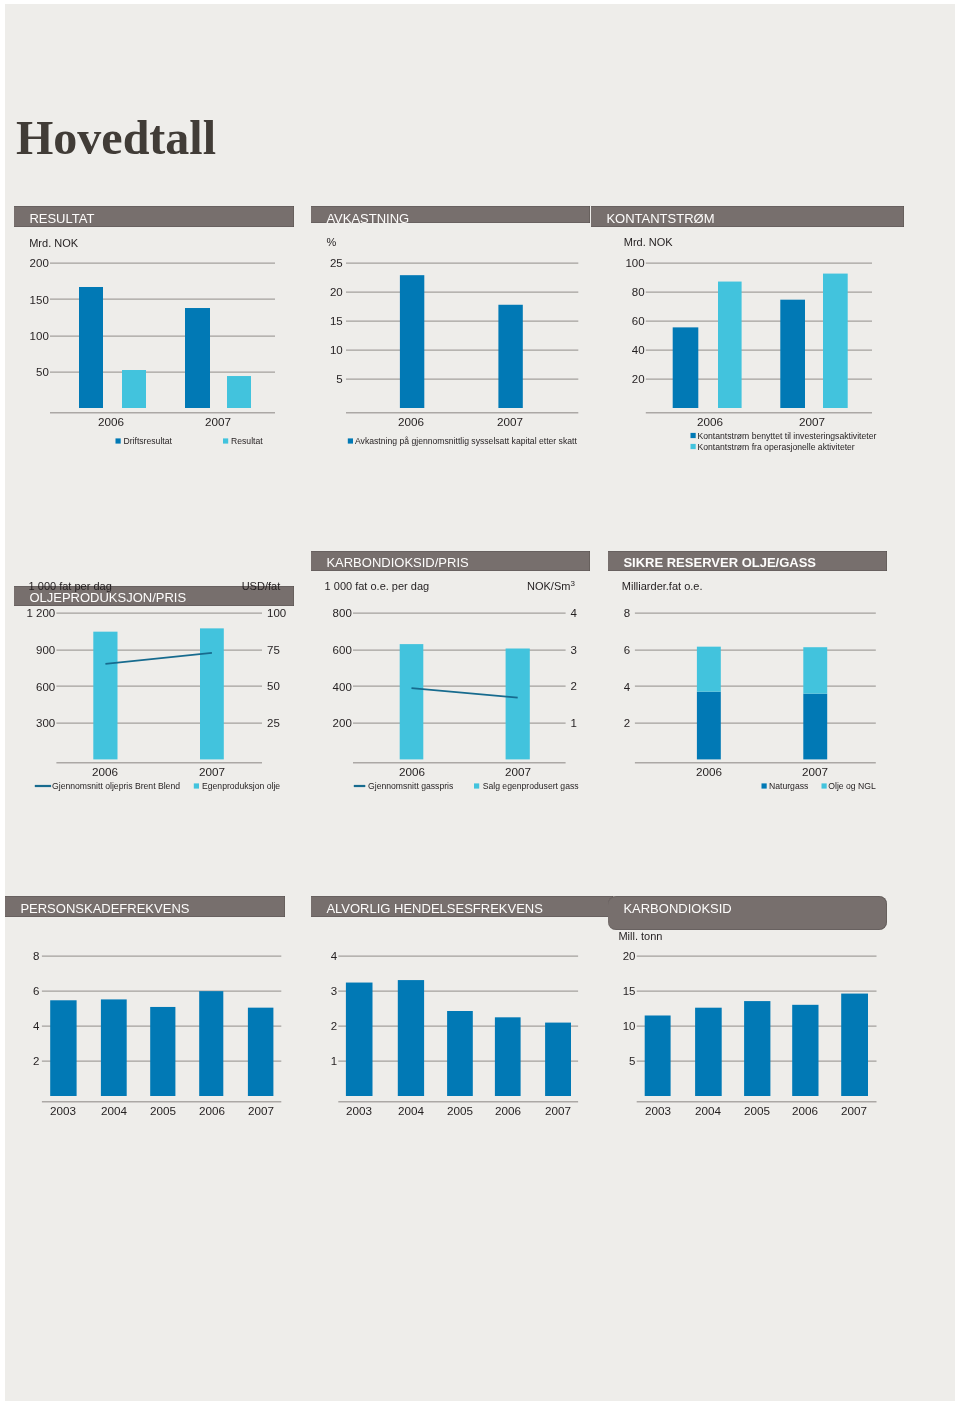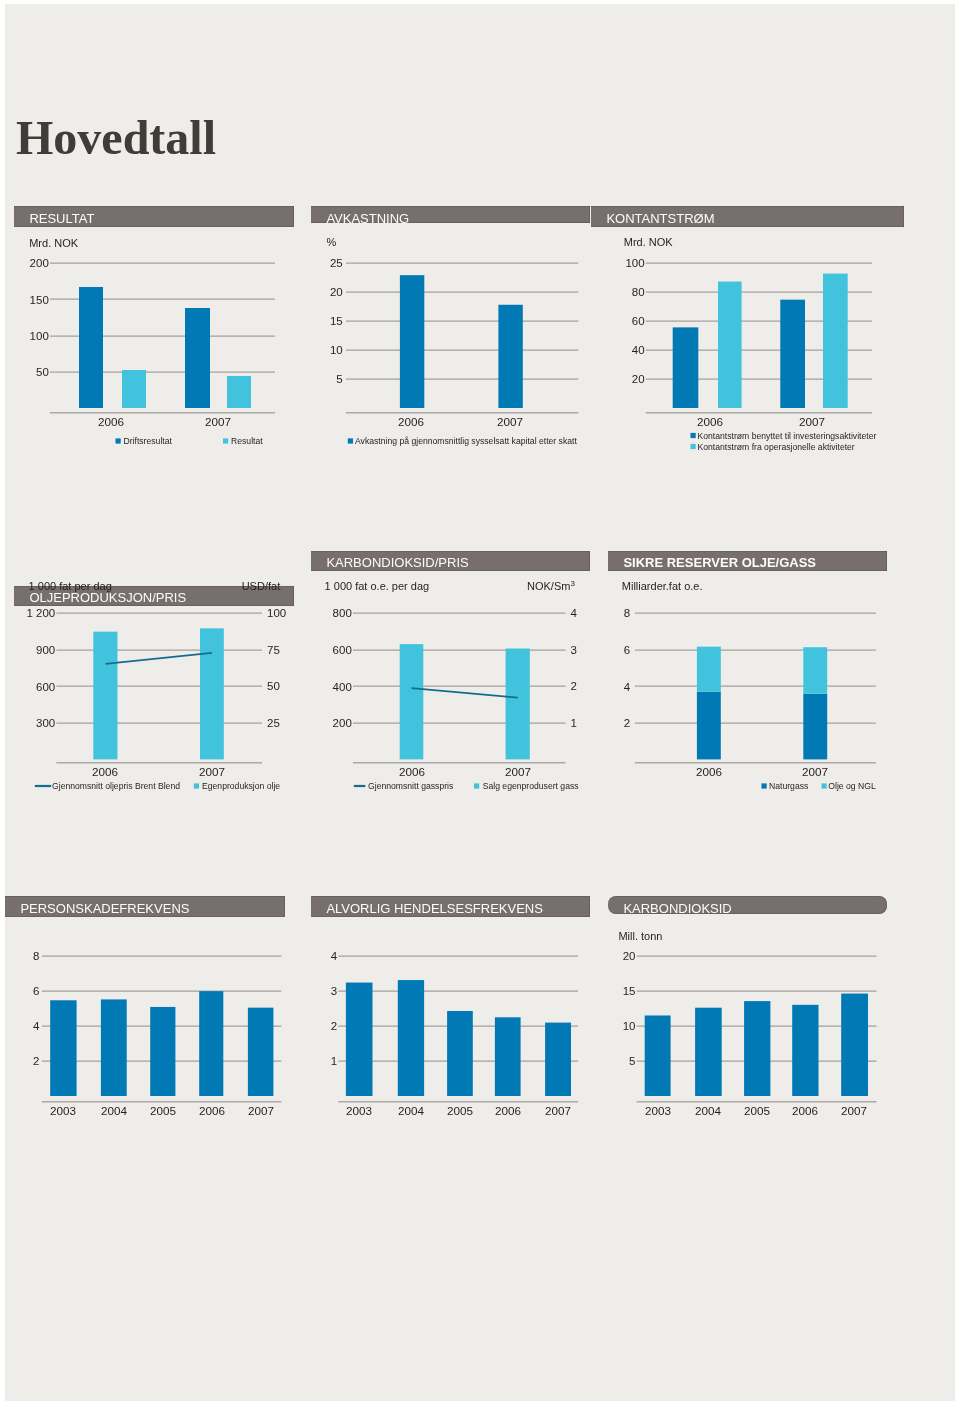--- a/index.html
+++ b/index.html
@@ -195,21 +195,21 @@
         <rect x="90.9" y="80.40625" width="25.799999999999997" height="96.59375" fill="#0179B5"></rect>
         <rect x="140.2" y="87.958125" width="25.200000000000017" height="89.041875" fill="#0179B5"></rect>
         <rect x="189.2" y="72.15187500000002" width="24.100000000000023" height="104.84812499999998" fill="#0179B5"></rect>
         <rect x="237.9" y="88.66062499999998" width="25.49999999999997" height="88.33937500000002" fill="#0179B5"></rect>
         <text x="53" y="196" font-size="11.7" text-anchor="middle" fill="#231F20" font-family="&quot;Liberation Sans&quot;,sans-serif">2003</text>
         <text x="104" y="196" font-size="11.7" text-anchor="middle" fill="#231F20" font-family="&quot;Liberation Sans&quot;,sans-serif">2004</text>
         <text x="153" y="196" font-size="11.7" text-anchor="middle" fill="#231F20" font-family="&quot;Liberation Sans&quot;,sans-serif">2005</text>
         <text x="202" y="196" font-size="11.7" text-anchor="middle" fill="#231F20" font-family="&quot;Liberation Sans&quot;,sans-serif">2006</text>
         <text x="251" y="196" font-size="11.7" text-anchor="middle" fill="#231F20" font-family="&quot;Liberation Sans&quot;,sans-serif">2007</text>
       </svg>
-      <div class="hdr" style="left: 306px; top: 892px; width: 279px; height: 21px; line-height: 21px;">
+      <div class="hdr" style="left: 306px; top: 892px; width: 279px; height: 21px; line-height: 21px; padding-left: 23px;">
         <span class="hlabel">ALVORLIG HENDELSESFREKVENS</span>
       </div>
       <svg width="289" height="231" viewBox="0 0 289 231" style="position: absolute; left: 302px; top: 915px;">
         <line x1="31.30000000000001" y1="37" x2="271.1" y2="37" stroke="#A3A09D" stroke-width="1.25"></line>
         <text x="30.100000000000023" y="40.799999999999955" font-size="11.5" text-anchor="end" fill="#231F20" font-family="&quot;Liberation Sans&quot;,sans-serif">4</text>
         <line x1="31.30000000000001" y1="72" x2="271.1" y2="72" stroke="#A3A09D" stroke-width="1.25"></line>
         <text x="30.100000000000023" y="75.92499999999995" font-size="11.5" text-anchor="end" fill="#231F20" font-family="&quot;Liberation Sans&quot;,sans-serif">3</text>
         <line x1="31.30000000000001" y1="107" x2="271.1" y2="107" stroke="#A3A09D" stroke-width="1.25"></line>
         <text x="30.100000000000023" y="111.04999999999995" font-size="11.5" text-anchor="end" fill="#231F20" font-family="&quot;Liberation Sans&quot;,sans-serif">2</text>
         <line x1="31.30000000000001" y1="142" x2="271.1" y2="142" stroke="#A3A09D" stroke-width="1.25"></line>
@@ -219,21 +219,21 @@
         <rect x="90.80000000000001" y="61.08749999999998" width="26.30000000000001" height="115.91250000000002" fill="#0179B5"></rect>
         <rect x="140.10000000000002" y="91.99749999999995" width="25.69999999999999" height="85.00250000000005" fill="#0179B5"></rect>
         <rect x="187.89999999999998" y="98.31999999999994" width="25.700000000000045" height="78.68000000000006" fill="#0179B5"></rect>
         <rect x="238.10000000000002" y="103.58875" width="25.899999999999977" height="73.41125" fill="#0179B5"></rect>
         <text x="52" y="196" font-size="11.7" text-anchor="middle" fill="#231F20" font-family="&quot;Liberation Sans&quot;,sans-serif">2003</text>
         <text x="104" y="196" font-size="11.7" text-anchor="middle" fill="#231F20" font-family="&quot;Liberation Sans&quot;,sans-serif">2004</text>
         <text x="153" y="196" font-size="11.7" text-anchor="middle" fill="#231F20" font-family="&quot;Liberation Sans&quot;,sans-serif">2005</text>
         <text x="201" y="196" font-size="11.7" text-anchor="middle" fill="#231F20" font-family="&quot;Liberation Sans&quot;,sans-serif">2006</text>
         <text x="251" y="196" font-size="11.7" text-anchor="middle" fill="#231F20" font-family="&quot;Liberation Sans&quot;,sans-serif">2007</text>
       </svg>
-      <div class="hdr" style="left: 603px; top: 892px; width: 279px; height: 18px; line-height: 21px; border-radius: 8px;">
+      <div class="hdr" style="left: 603px; top: 892px; width: 279px; height: 34px; line-height: 21px; border-radius: 8px;">
         <span class="hlabel">KARBONDIOKSID</span>
       </div>
       <svg width="289" height="231" viewBox="0 0 289 231" style="position: absolute; left: 599px; top: 915px;">
         <text x="14.399999999999977" y="21.399999999999977" font-size="11" fill="#231F20" font-family="&quot;Liberation Sans&quot;,sans-serif">Mill. tonn</text>
         <line x1="32.700000000000045" y1="37" x2="272.5" y2="37" stroke="#A3A09D" stroke-width="1.25"></line>
         <text x="31.5" y="40.799999999999955" font-size="11.5" text-anchor="end" fill="#231F20" font-family="&quot;Liberation Sans&quot;,sans-serif">20</text>
         <line x1="32.700000000000045" y1="72" x2="272.5" y2="72" stroke="#A3A09D" stroke-width="1.25"></line>
         <text x="31.5" y="75.92499999999995" font-size="11.5" text-anchor="end" fill="#231F20" font-family="&quot;Liberation Sans&quot;,sans-serif">15</text>
         <line x1="32.700000000000045" y1="107" x2="272.5" y2="107" stroke="#A3A09D" stroke-width="1.25"></line>
         <text x="31.5" y="111.04999999999995" font-size="11.5" text-anchor="end" fill="#231F20" font-family="&quot;Liberation Sans&quot;,sans-serif">10</text>

